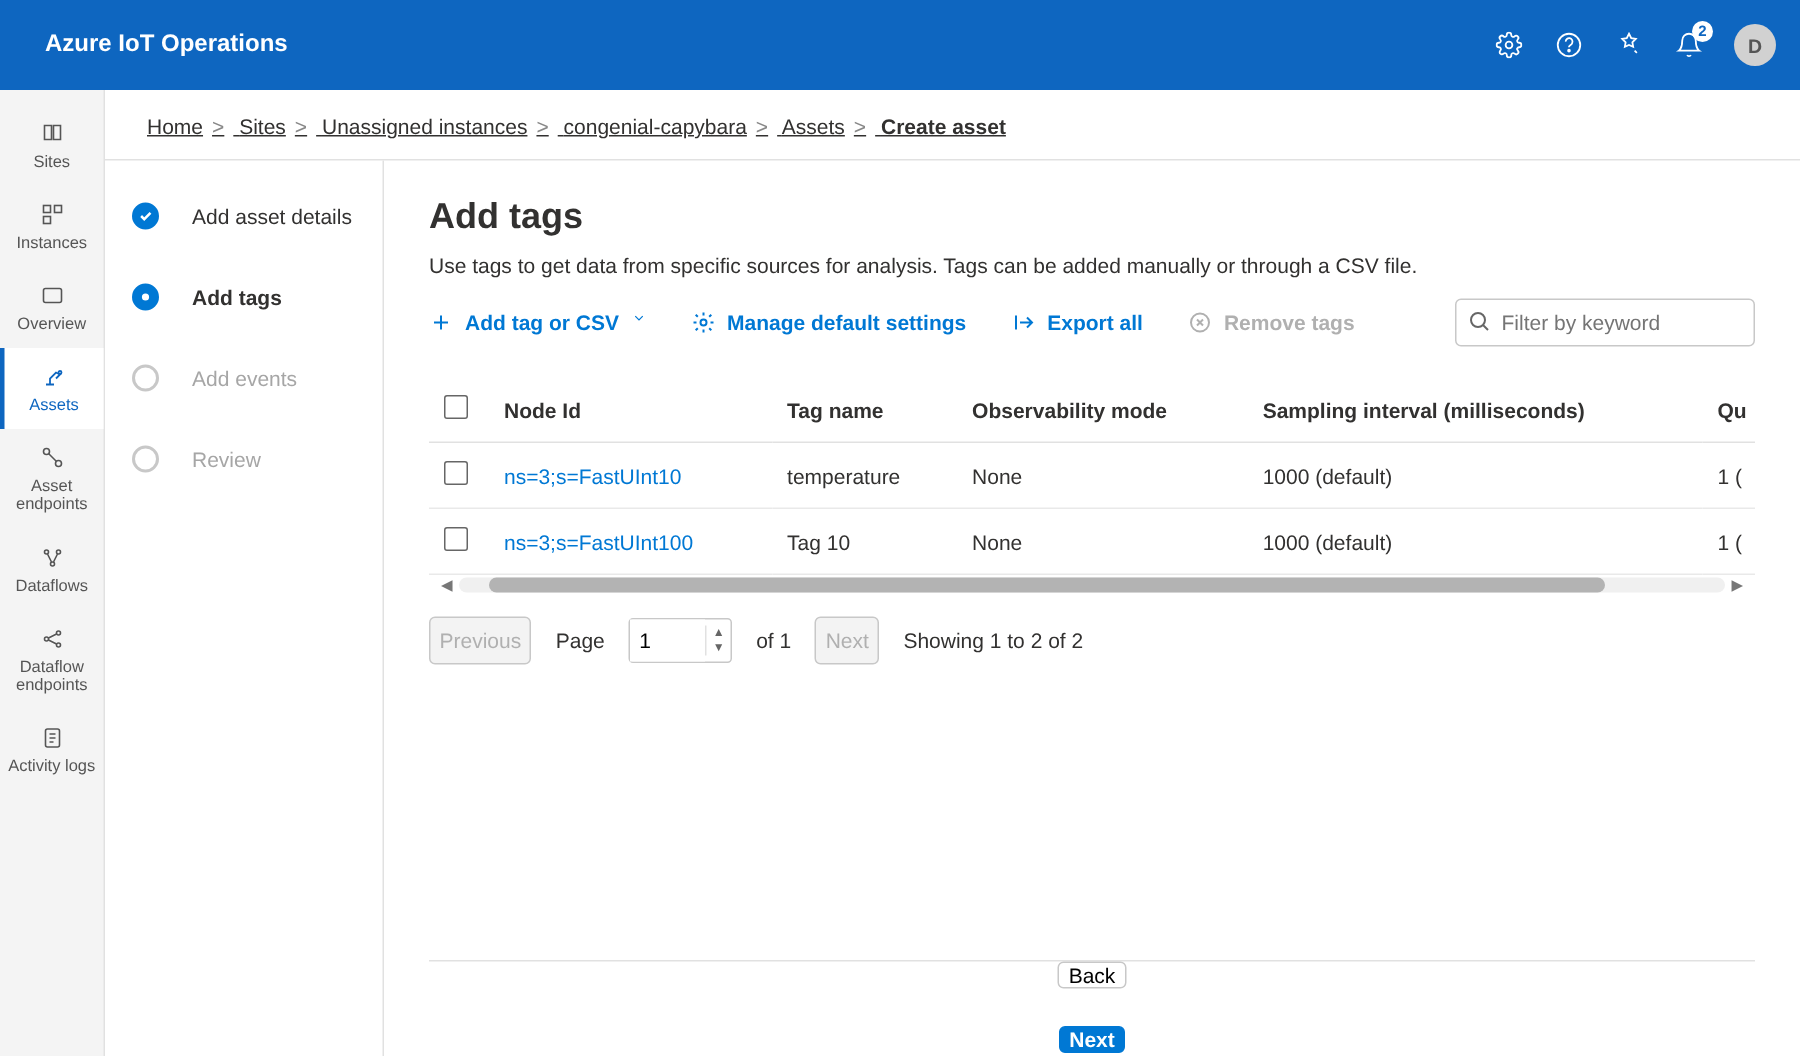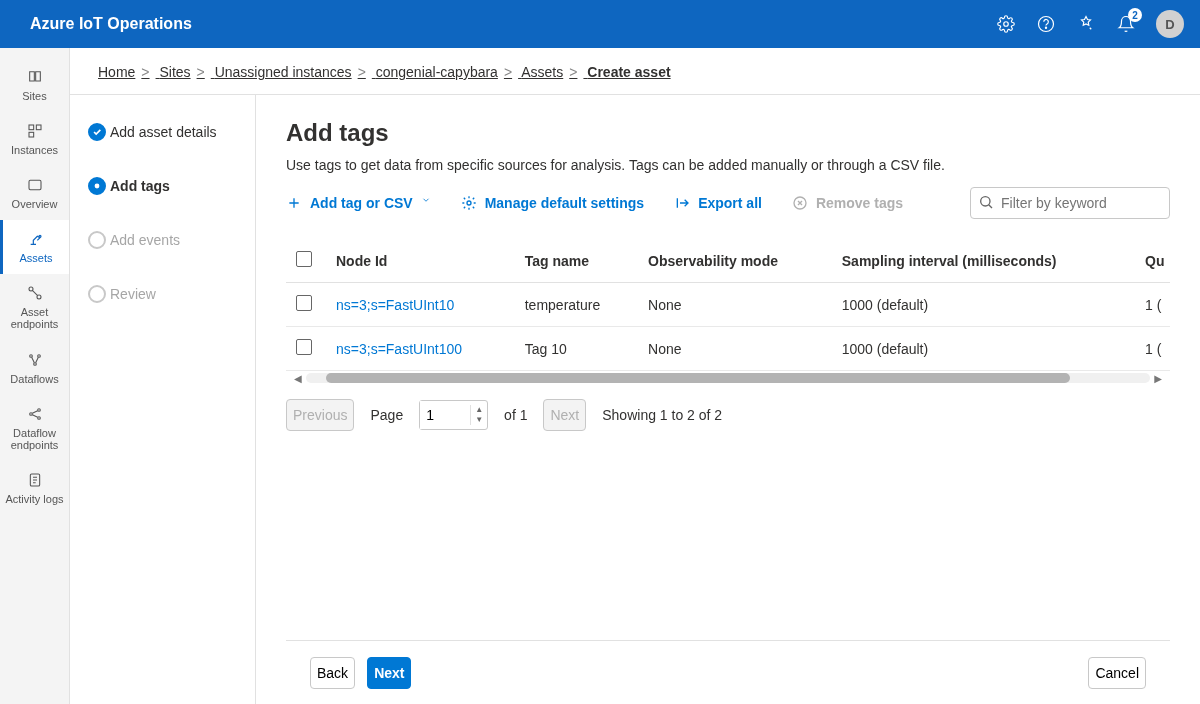--- a/index.html
+++ b/index.html
@@ -1,21 +1,21 @@
 <!DOCTYPE html>
 <html><head>
 <meta charset="utf-8">
 <style>
 * { box-sizing: border-box; margin: 0; padding: 0; }
 body { font-family: "Segoe UI", -apple-system, sans-serif; font-size: 14px; color: #323130; overflow: hidden; }
 
 .app { display: flex; flex-direction: column; height: 704px; width: 1200px; }
 
 
-.header { background: #0e66c0; color: #fff; height: 48px; display: flex; align-items: center; padding: 0 16px; }
+.header { background: #0e66c0; color: #fff; height: 60px; display: flex; align-items: center; padding: 0 16px; }
 .header-title { font-weight: 600; font-size: 16px; flex: 1; padding-left: 14px; }
 .header-icons { display: flex; gap: 20px; align-items: center; }
 .header-icon { width: 20px; height: 20px; display:flex; align-items:center; justify-content:center; cursor:pointer; position: relative; }
 .badge { position: absolute; top: -6px; right: -6px; background: #fff; color: #0e66c0; font-size: 10px; border-radius: 8px; min-width: 14px; height: 14px; display:flex; align-items:center; justify-content:center; padding: 0 3px; font-weight:600;}
 .avatar { width: 28px; height: 28px; border-radius: 50%; background: #d1d1d1; color: #555; display:flex; align-items:center; justify-content:center; font-weight:600; font-size:13px; cursor:pointer; }
 
 
 .body { flex:1; display:flex; min-height:0; }
 
 
@@ -28,21 +28,21 @@
 .main { flex:1; display:flex; flex-direction:column; min-width:0; }
 .breadcrumb { padding: 16px 28px 14px; font-size:14px; color:#323130; border-bottom:1px solid #e1e1e1;text-decoration:underline; }
 .breadcrumb .sep { margin:0 6px; color:#888; }
 .breadcrumb .cur { font-weight:600; }
 .breadcrumb a { color:#323130; text-decoration:none; cursor:pointer; }
 
 .content-row { flex:1; display:flex; min-height:0; }
 
 
 .steps { width: 186px; border-right:1px solid #e1e1e1; padding: 28px 18px 20px; }
-.step { display:flex; align-items:center; gap:4px; margin-bottom:36px; cursor:pointer; }
+.step { display:flex; align-items:center; gap:22px; margin-bottom:36px; cursor:pointer; }
 .step-ind { width:18px; height:18px; border-radius:50%; border:2px solid #0078d4; display:flex; align-items:center; justify-content:center; flex-shrink:0; }
 .step-ind.done { background:#0078d4; border-color:#0078d4; }
 .step-ind.active { background:#0078d4; border-color:#0078d4; }
 .step-ind.inactive { border-color:#c8c8c8; }
 .step-label { font-size:14px; color:#323130; }
 .step.active .step-label { font-weight:700; }
 .step.inactive .step-label { color:#a6a6a6; }
 
 
 .panel { flex:1; padding: 24px 30px 0; display:flex; flex-direction:column; min-width:0; overflow:hidden; }
@@ -75,21 +75,21 @@
 .pager { display:flex; align-items:center; gap:16px; padding: 14px 0 20px; }
 .btn { height:32px; padding:0 6px; border:1px solid #c8c8c8; background:#fff; border-radius:4px; cursor:pointer; font-size:14px; font-family:inherit; }
 .btn:disabled { background:#f3f3f3; color:#b0b0b0; cursor:default; }
 .btn.primary { background:#0078d4; border-color:#0078d4; color:#fff; font-weight:600; }
 .spin { display:inline-flex; align-items:center; border:1px solid #c8c8c8; border-radius:3px; height:30px; }
 .spin input { border:none; width:50px; height:28px; padding:0 6px; font-size:14px; outline:none; }
 .spin .arrows { display:flex; flex-direction:column; border-left:1px solid #e1e1e1; }
 .spin .arrows span { font-size:8px; color:#666; padding:0 4px; cursor:pointer; line-height:1.3;}
 
 
-.bottombar { height:64px; border-top:1px solid #e1e1e1; display:flex; align-items:center; padding:0 24px; gap:12px; }
+.bottombar { height:64px; border-top:1px solid #e1e1e1; display:flex; align-items:center; padding:0 24px; gap:25px;flex-direction:column; }
 .bottombar .spacer { flex:1; }
 
 svg { display:block; }
 </style>
 </head>
 <body>
 
 <div class="app">
 
   <div class="header">

